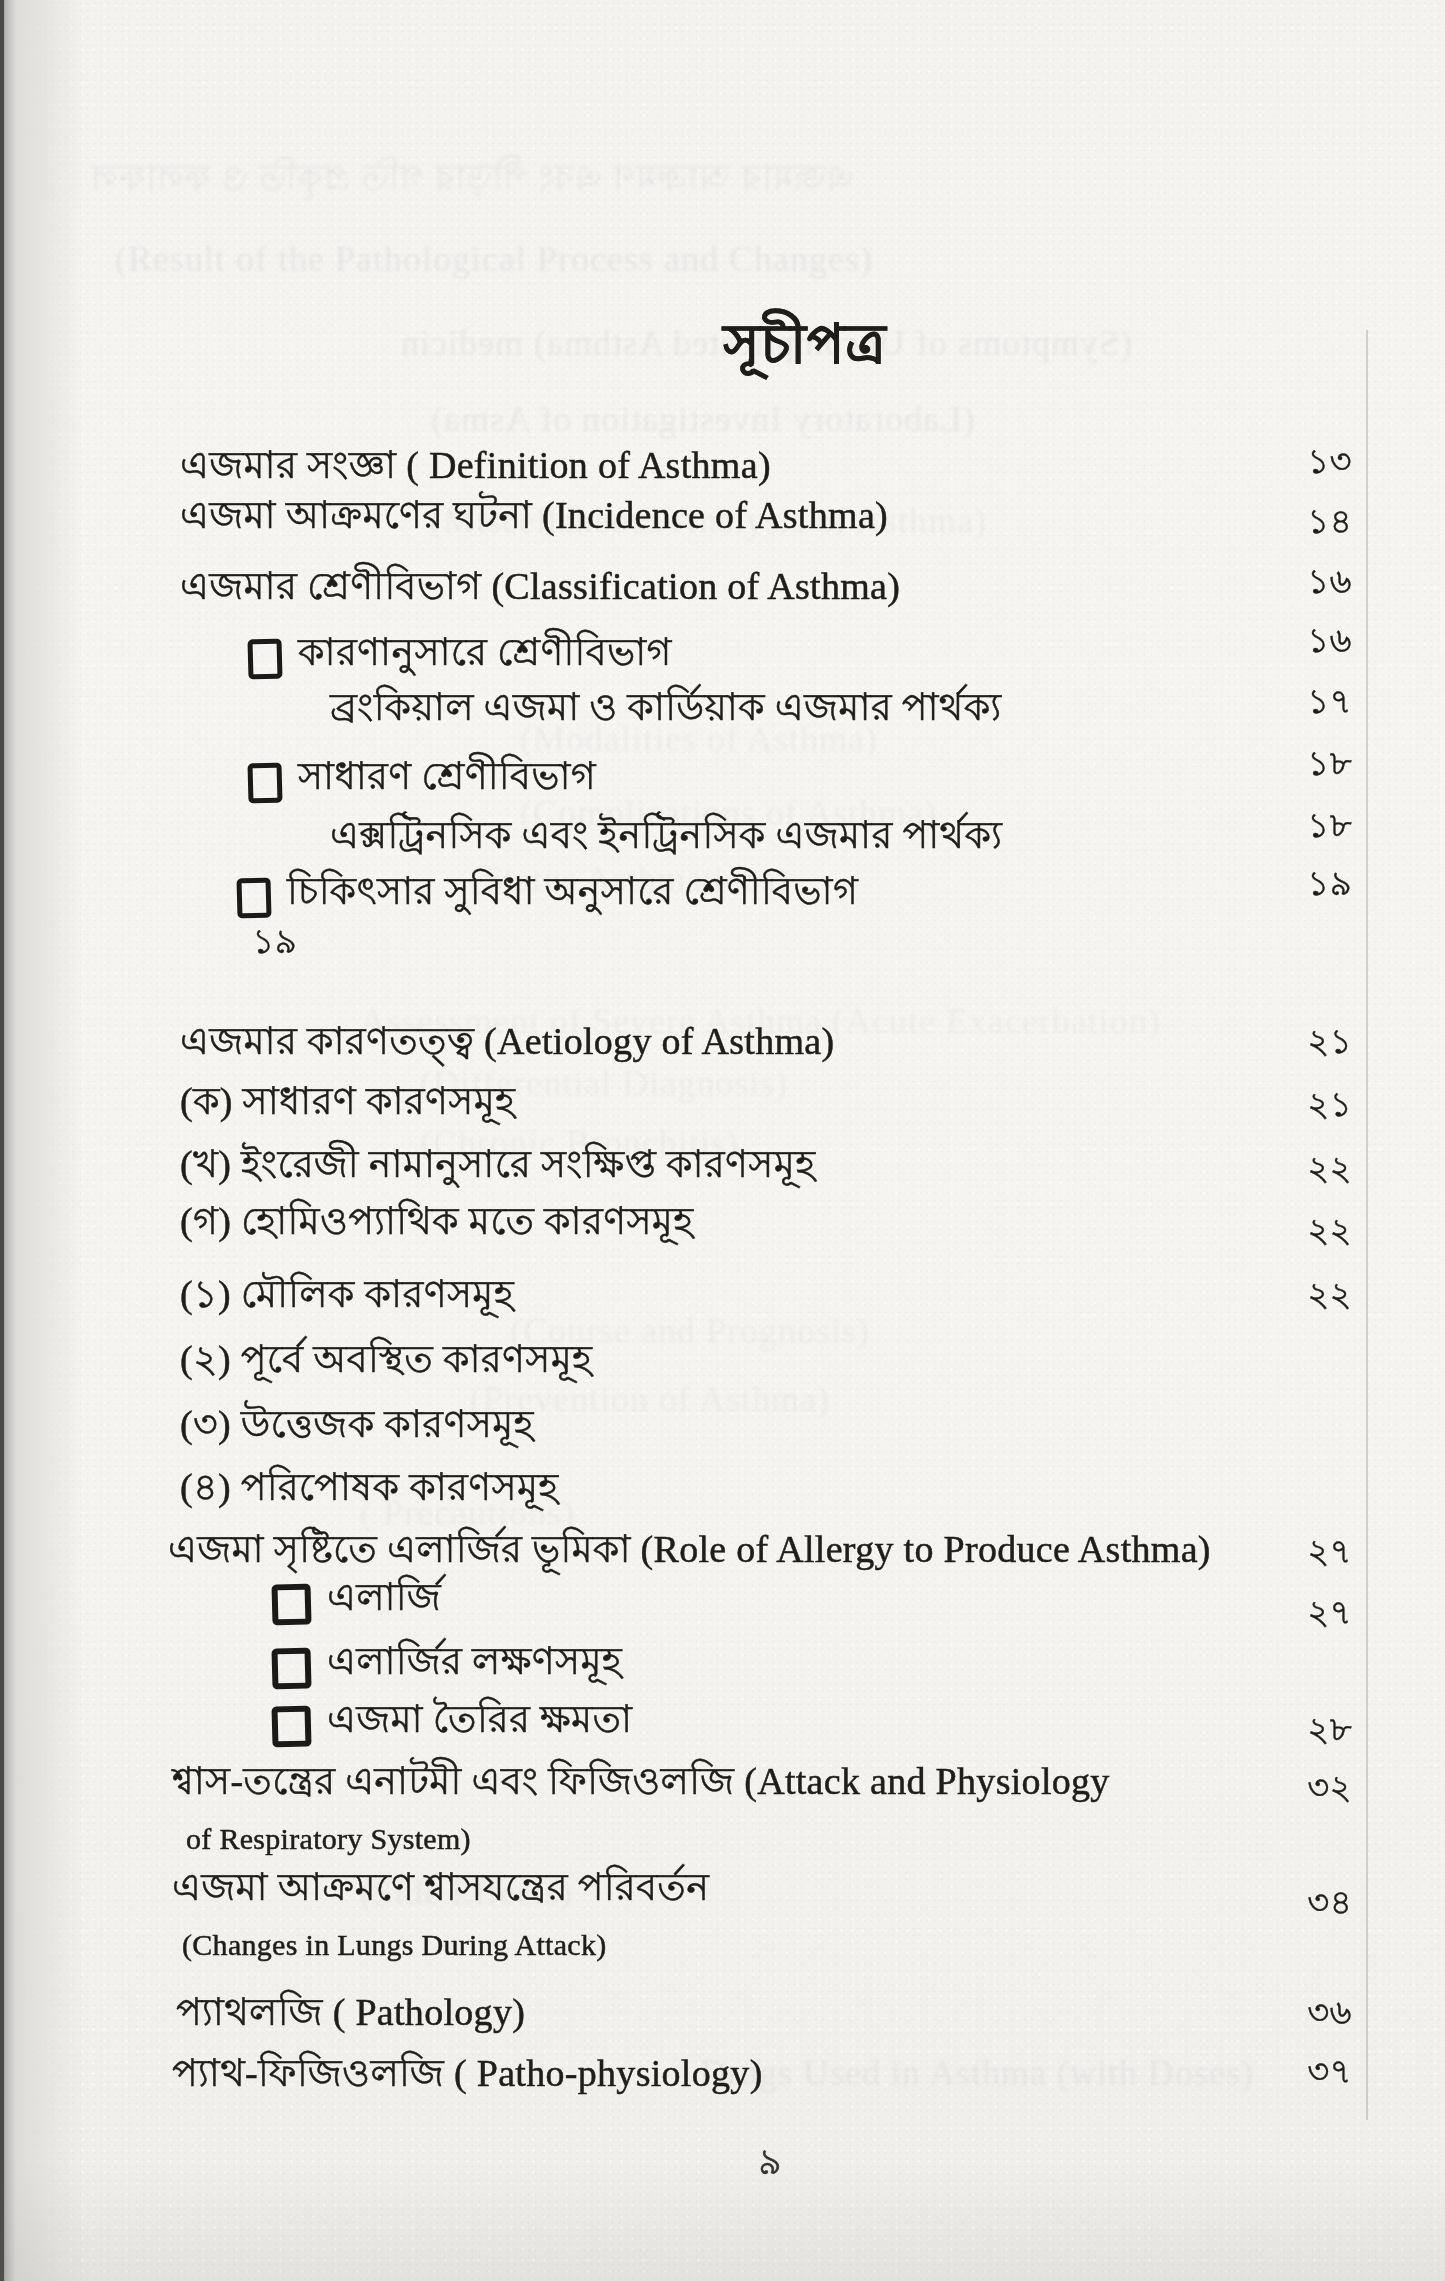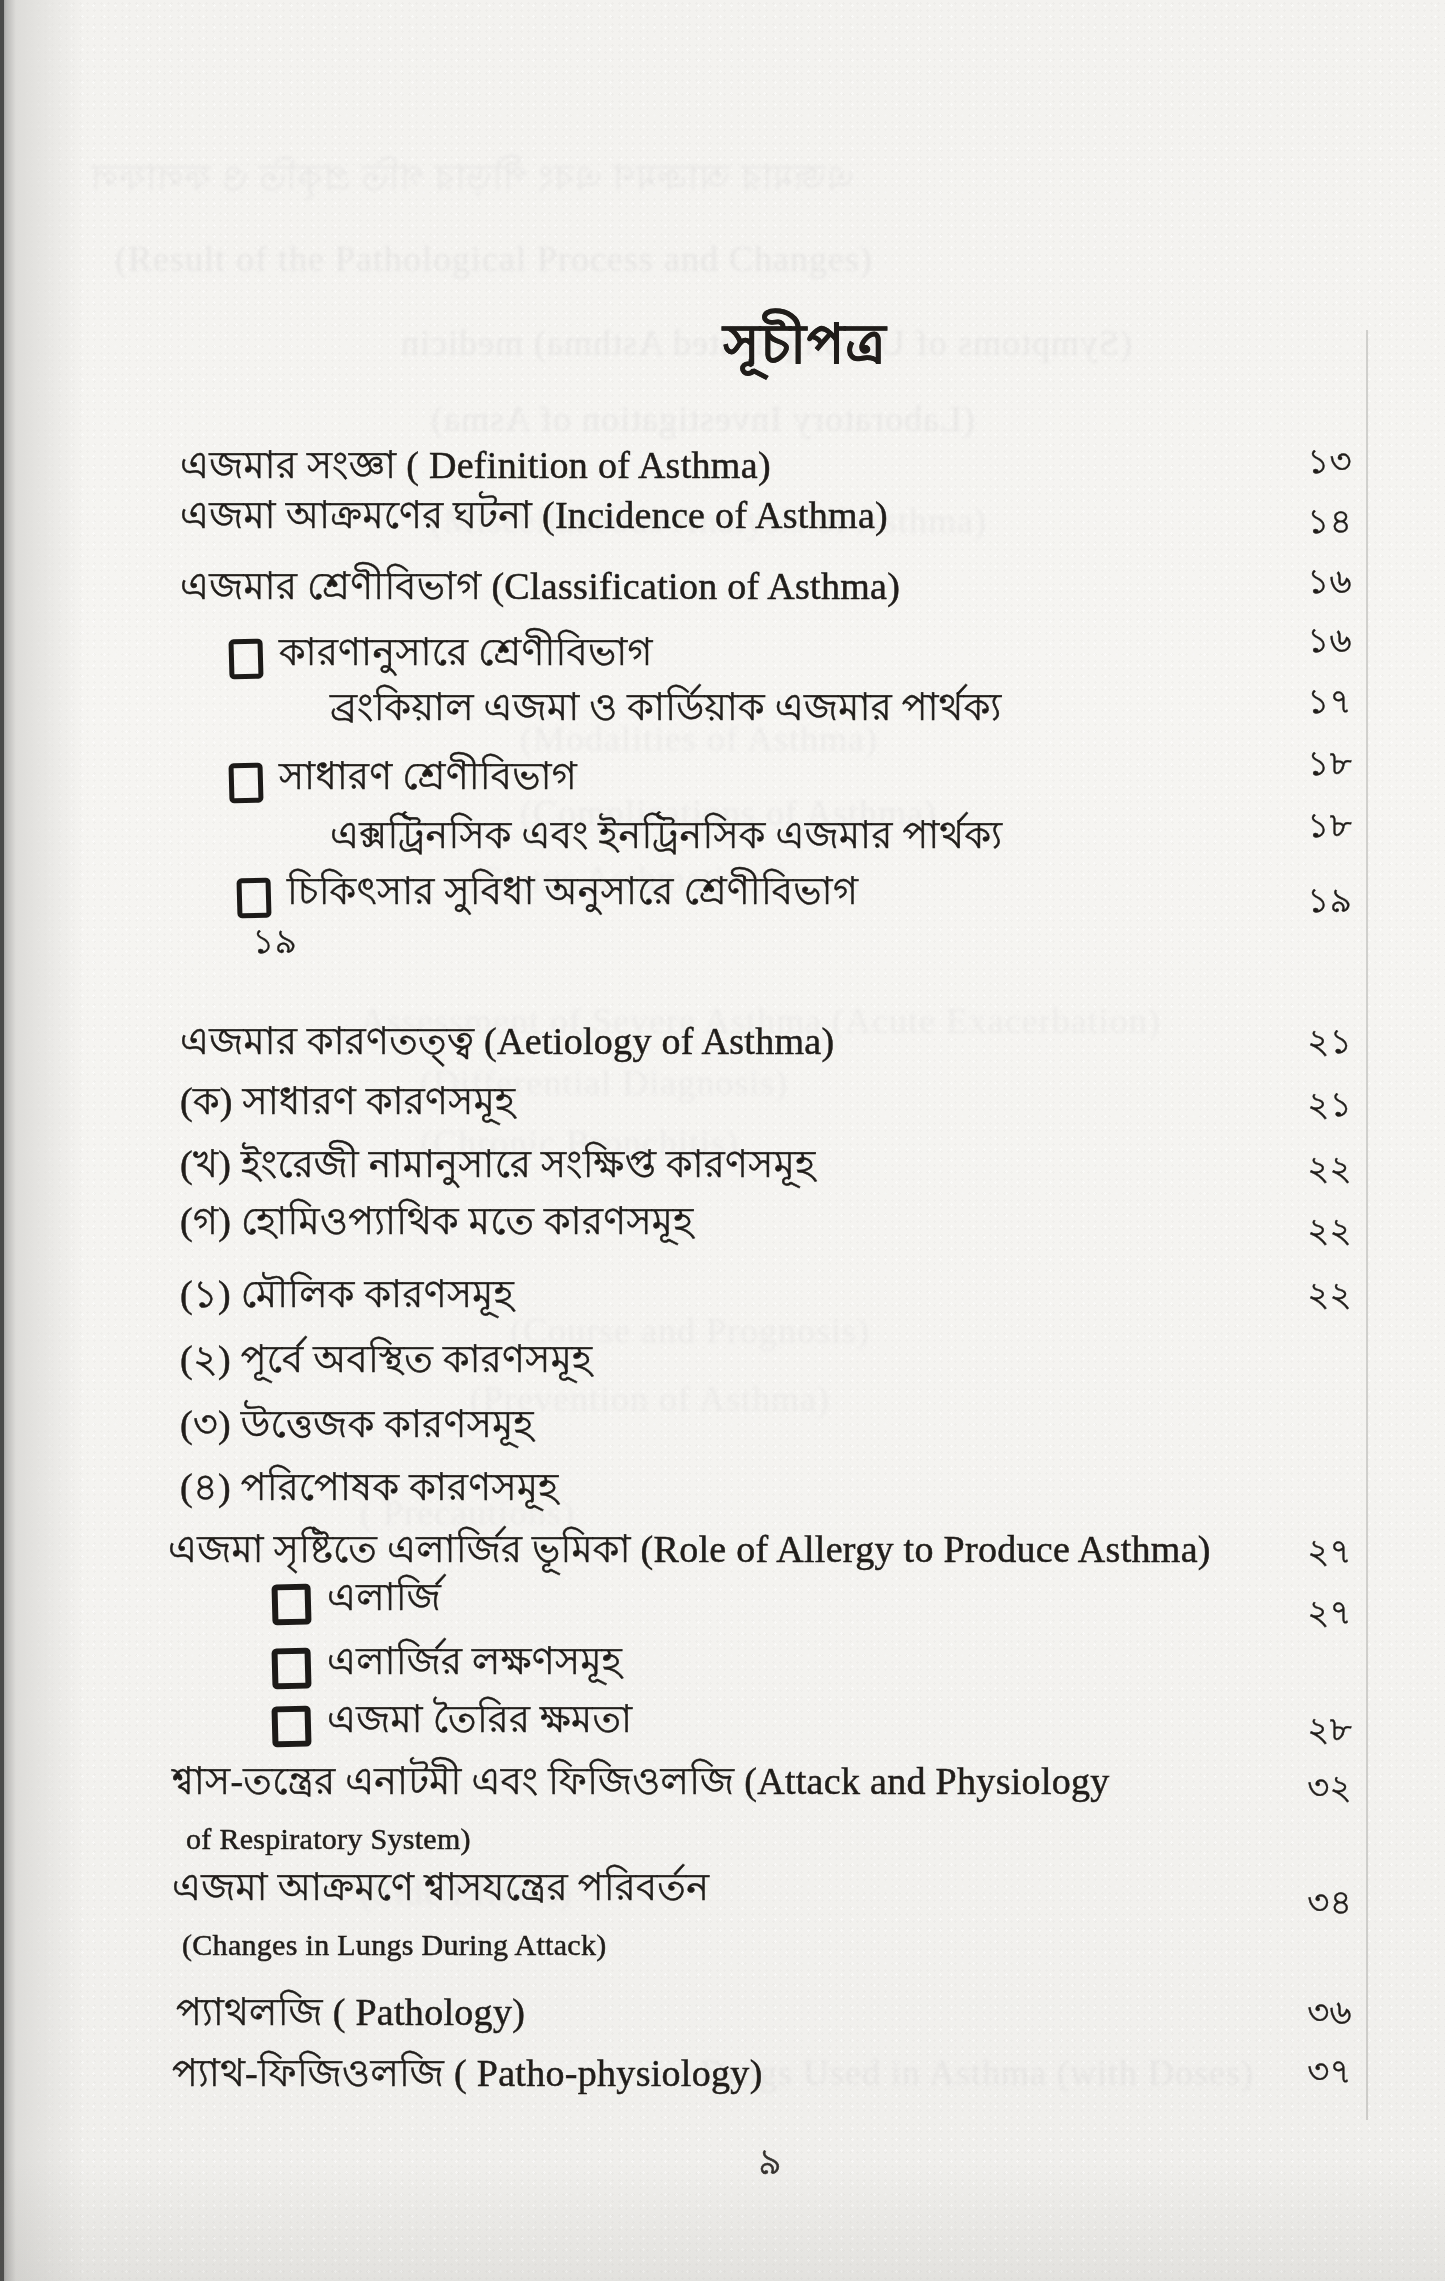--- a/index.html
+++ b/index.html
@@ -49,22 +49,22 @@
     display:flex;justify-content:space-between;align-items:flex-start;
     font-size:38px;line-height:1.15;letter-spacing:.3px;
     -webkit-text-stroke:0.5px #201d1a;
     white-space:nowrap;
   }
   .row .lbl{display:inline-flex;align-items:flex-start;gap:16px;margin-top:8px;}
   .row .pg{
     font-size:34px;-webkit-text-stroke:0.4px #201d1a;
     min-width:60px;text-align:right;
   }
-  .row.ind1{left:229px;}
-  .row.ind1b{left:237px;align-items:flex-end;}
+  .row.ind1{left:248px;}
+  .row.ind1b{left:237px;}
   .row.ind2{left:330px;}
   .row.ind3{left:272px;}
   .row.en{font-size:30px;}
   .cb{
     display:inline-block;width:24px;height:30px;margin-top:8px;
     border:5px solid #1c1a18;border-radius:5px;background:transparent;
     transform:rotate(-1.5deg);flex:none;
   }
   .cb.big{width:27px;height:29px;border-width:6px;}
   .footer-num{

